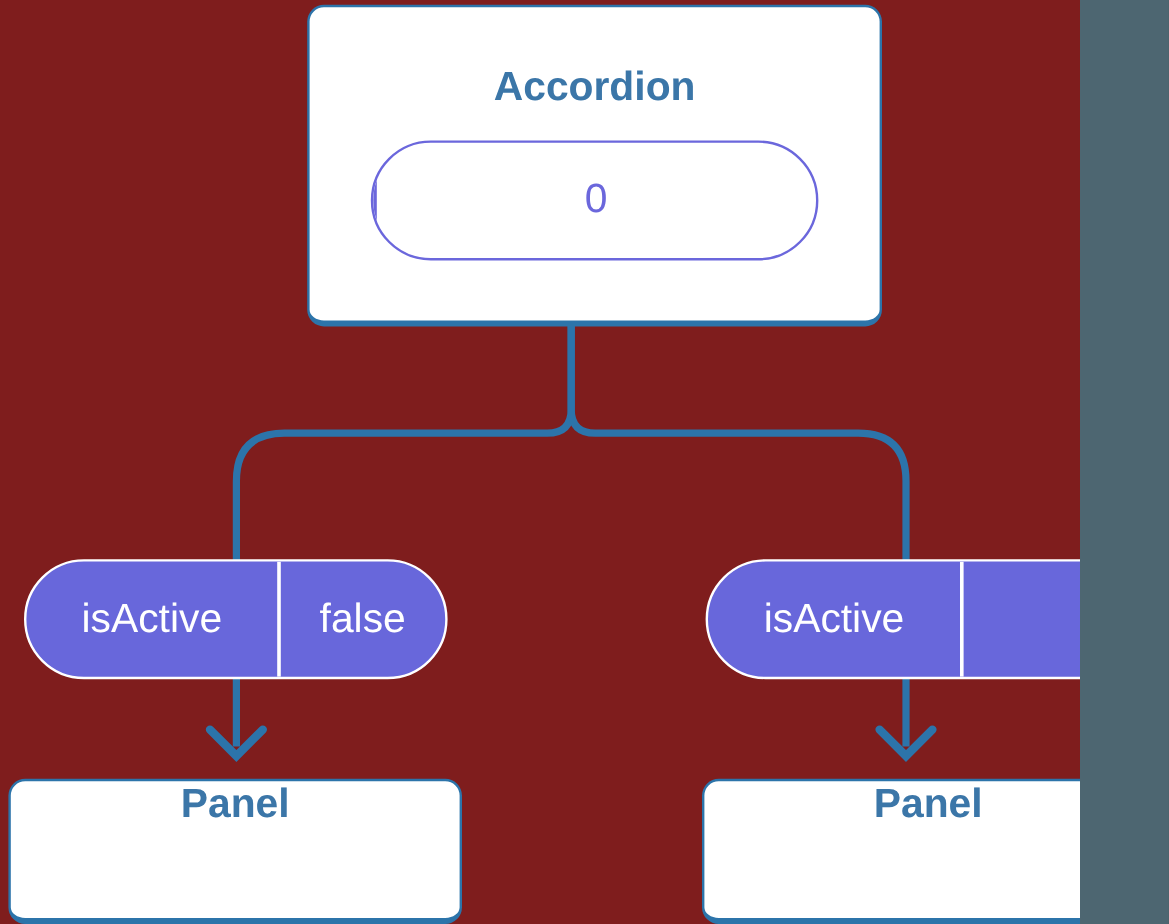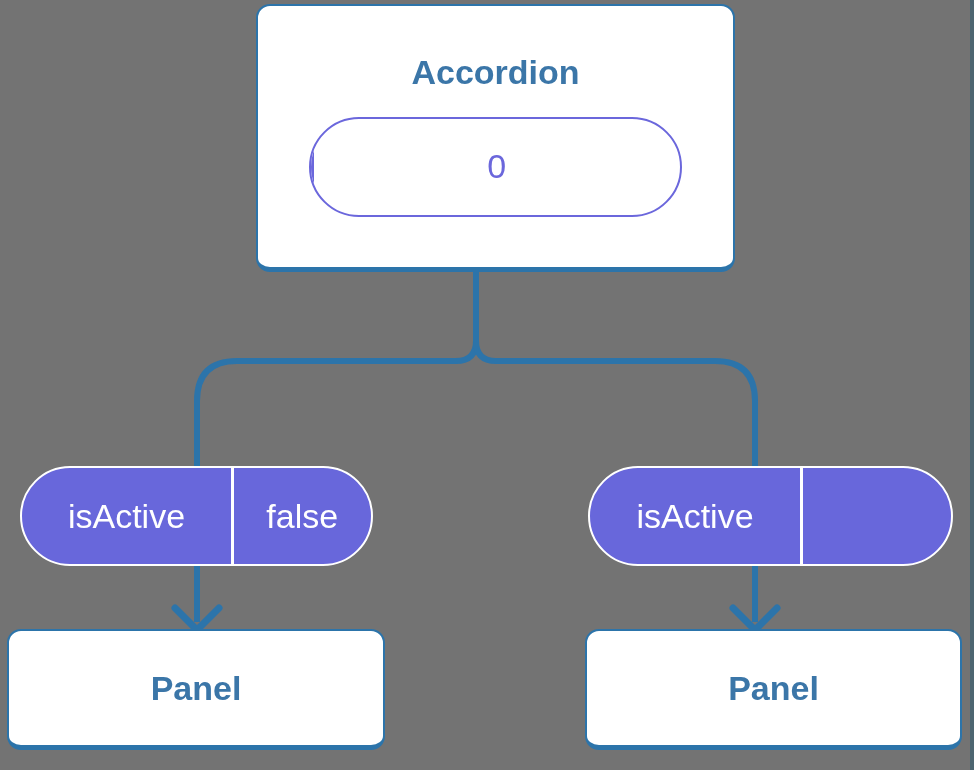--- a/index.html
+++ b/index.html
@@ -2,23 +2,23 @@
 <html><head>
 <meta charset="utf-8">
 <style>
   html, body {
     margin: 0;
     padding: 0;
     background: #4D6671;
   }
   .canvas {
     position: relative;
-    width: 970px;
+    width: 900px;
     height: 770px;
-    background: #737373;
+    background: #7f1d1d;
     overflow: hidden;
     font-family: "Liberation Sans", sans-serif;
     text-decoration: underline;
   }
   svg.connectors {
     position: absolute;
     left: 0;
     top: 0;
     width: 974px;
     height: 770px;
@@ -93,23 +93,22 @@
   .pill-solid-right .pill-name { width: 210px; }
   .pill-solid .pill-value { flex: 1; }
   .pill-divider {
     width: 2.5px;
     align-self: stretch;
   }
   .pill-outline .pill-divider { background: #6B67DC; }
   .pill-solid .pill-divider { background: #FFFFFF; }
   .panel-card {
     display: flex;
-    align-items: center;
     justify-content: center;
-    top: 629px;
+    top: 649px;
     height: 121px;
   }
   .panel-card-left { left: 7px; width: 378px; }
   .panel-card-right { left: 585px; width: 377px; }
   .panel-label {
     color: #3B76A8;
     font-size: 34px;
     font-weight: 600;
     white-space: nowrap;
   }

